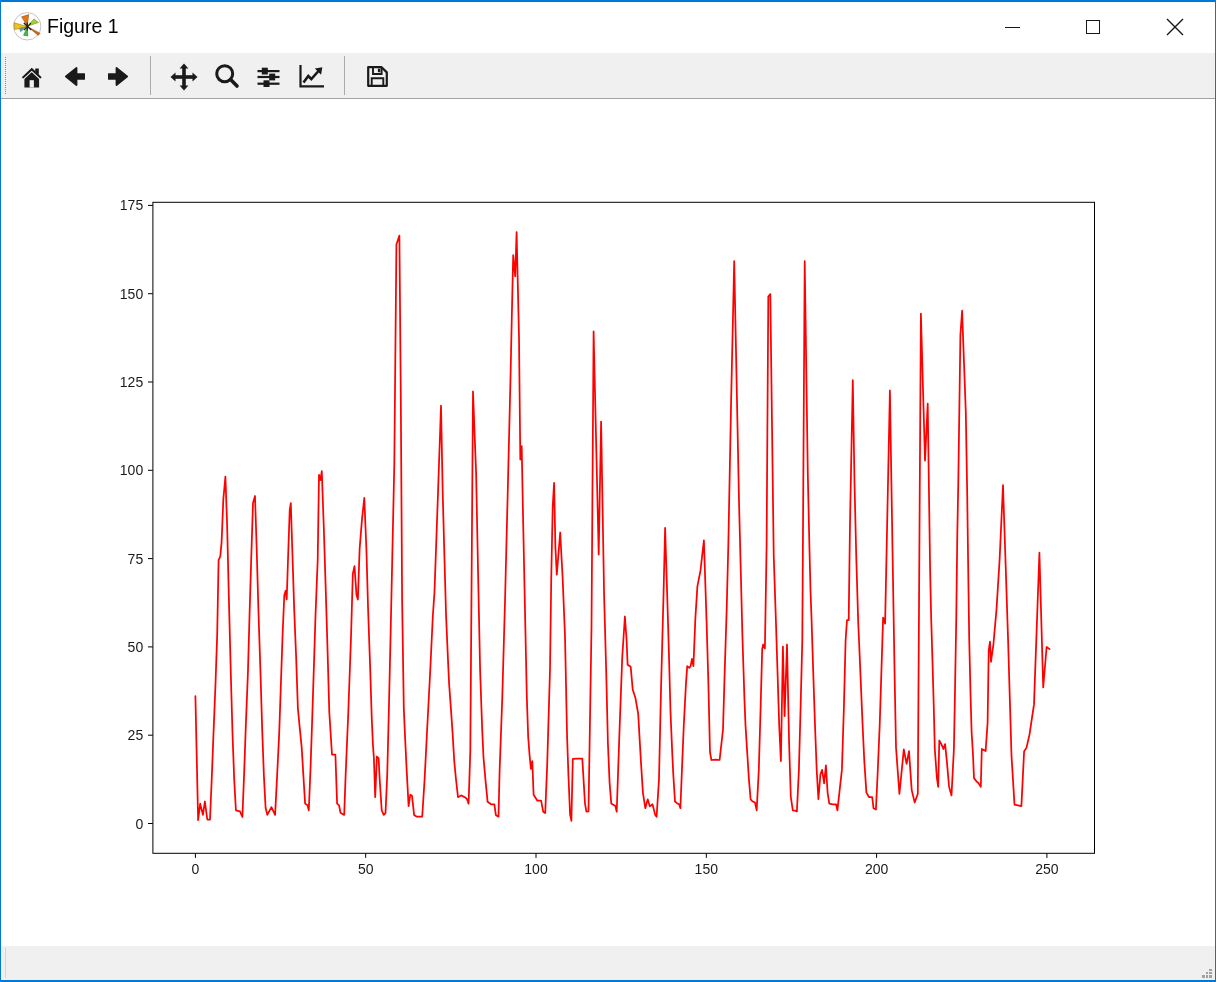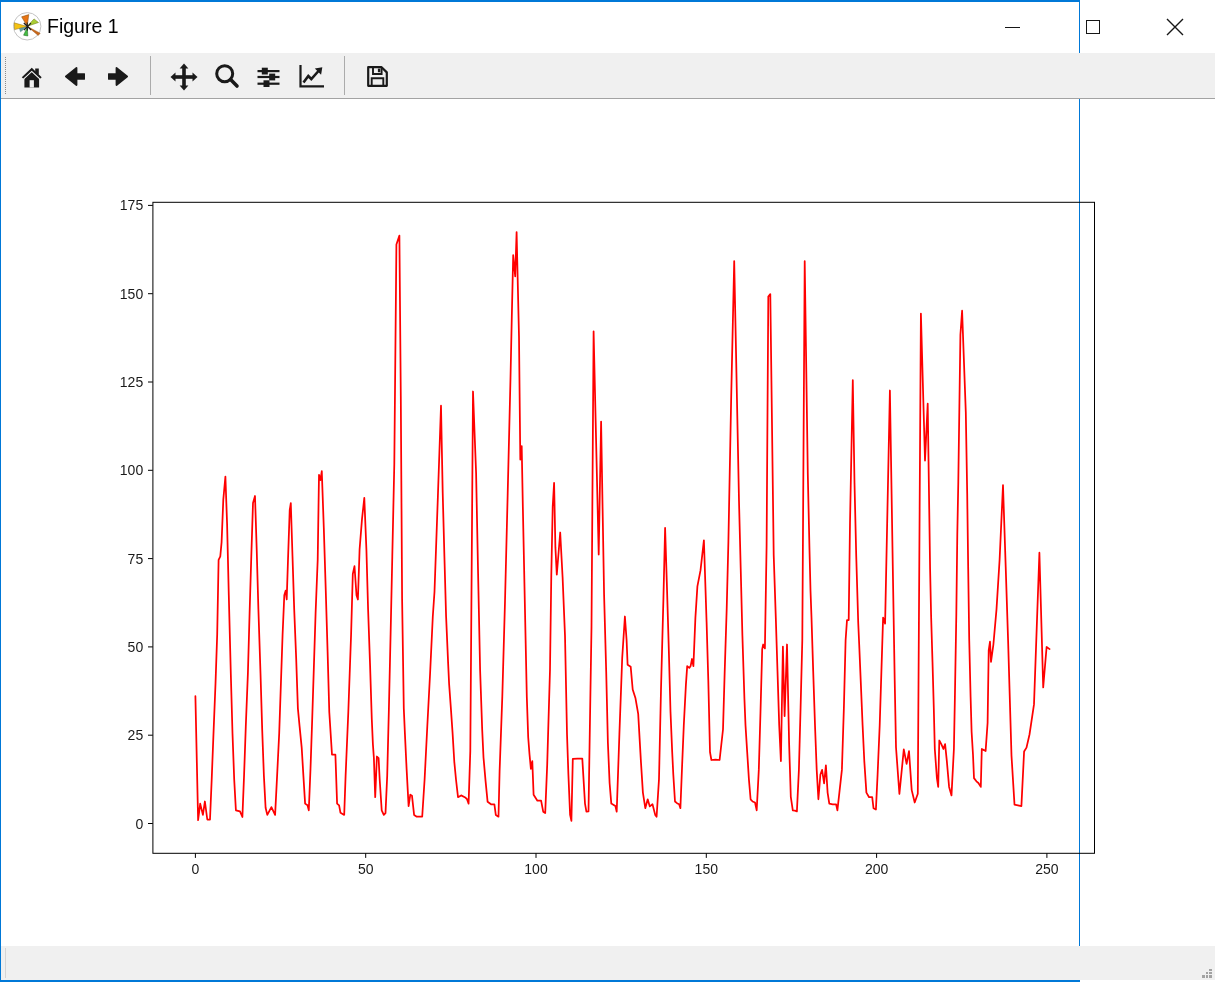--- a/index.html
+++ b/index.html
@@ -1,18 +1,18 @@
 <!DOCTYPE html>
 <html><head>
 <meta charset="utf-8">
 <style>
 * { margin:0; padding:0; box-sizing:border-box; }
 html,body { width:1216px; height:982px; background:#fff; overflow:hidden;
   font-family:"Liberation Sans", sans-serif; }
-#win { position:absolute; left:0; top:0; width:1080px; height:982px; background:#fff;
+#win { position:absolute; left:0; top:0; width:1216px; height:982px; background:#fff;
   border-left:1px solid #0078d7; border-right:1px solid #0078d7;
   border-top:2px solid #0078d7; border-bottom:2px solid #0078d7; }
 .abs { position:absolute; }
 </style>
 </head>
 <body>
 <div id="win">
 
   <svg class="abs" style="left:12px;top:10px" width="30" height="30" viewBox="0 0 30 30">
     <circle cx="14.2" cy="14.3" r="13.7" fill="#fff" stroke="#c3c3c3" stroke-width="1"></circle>

